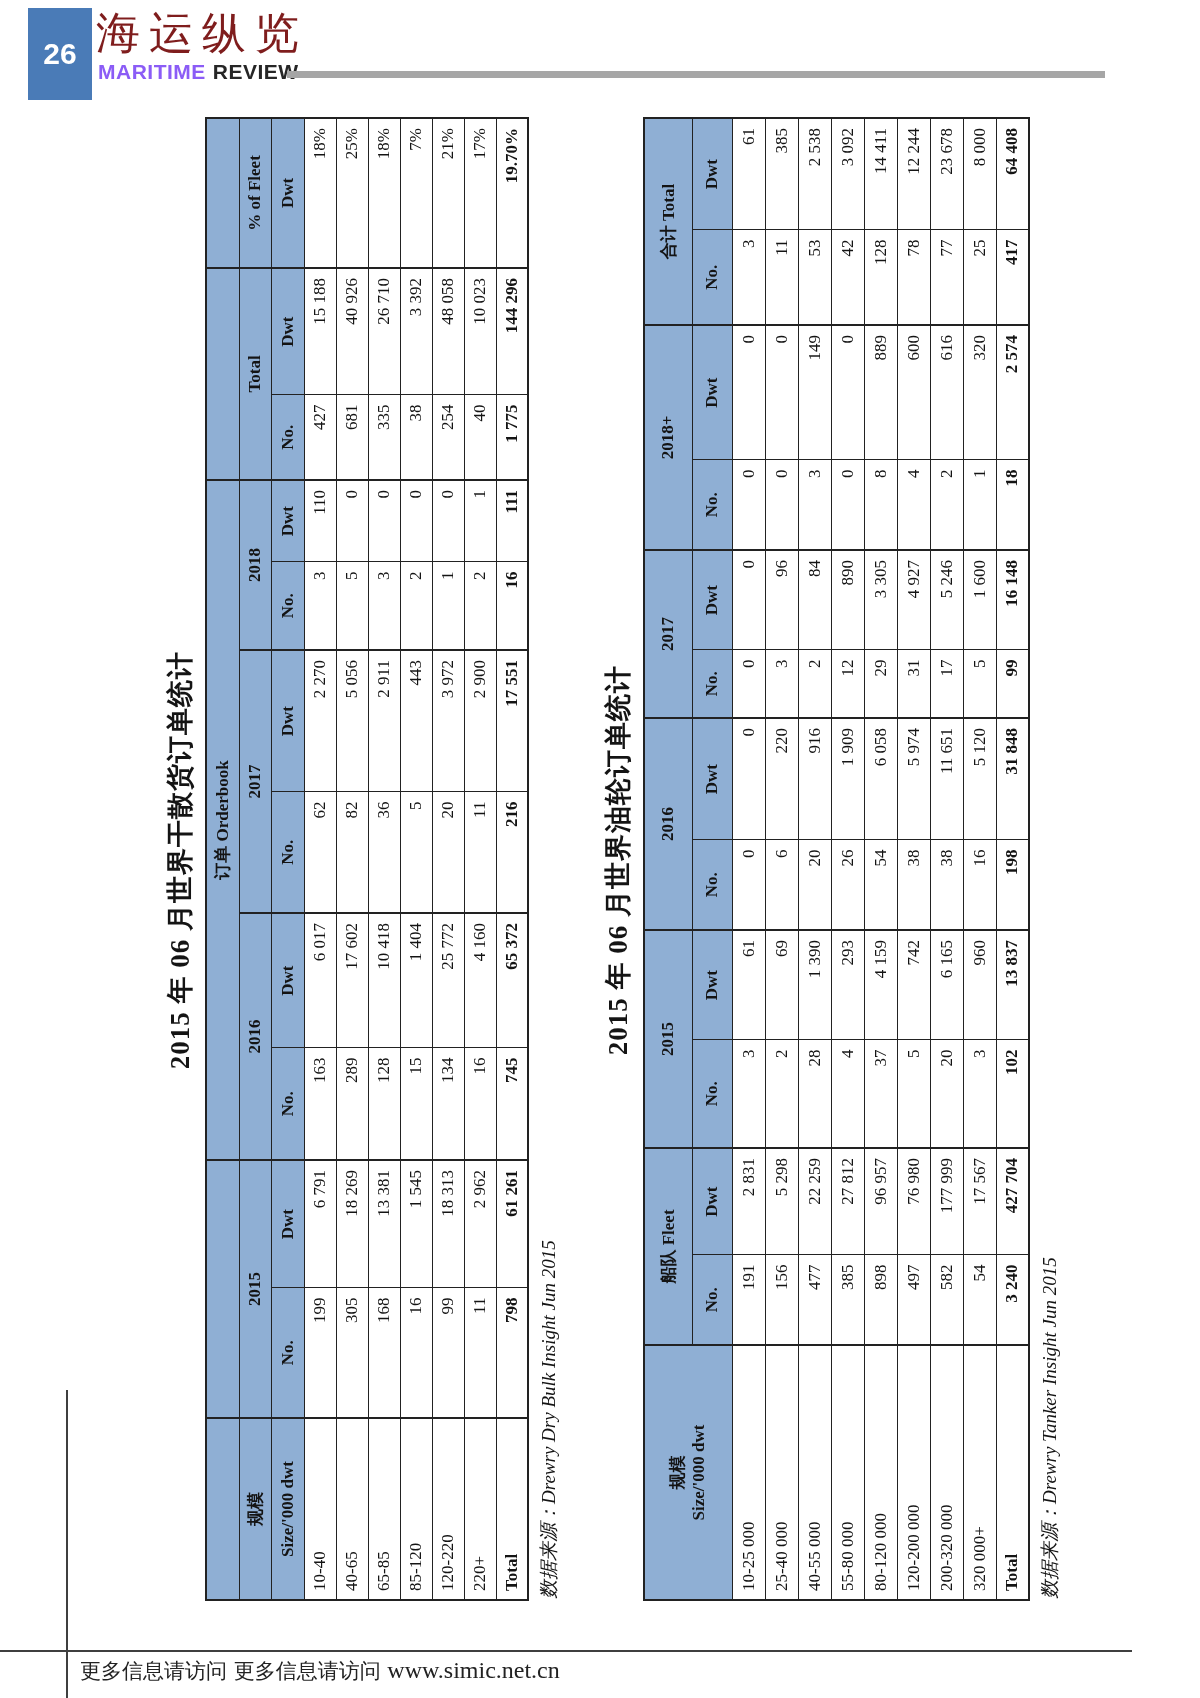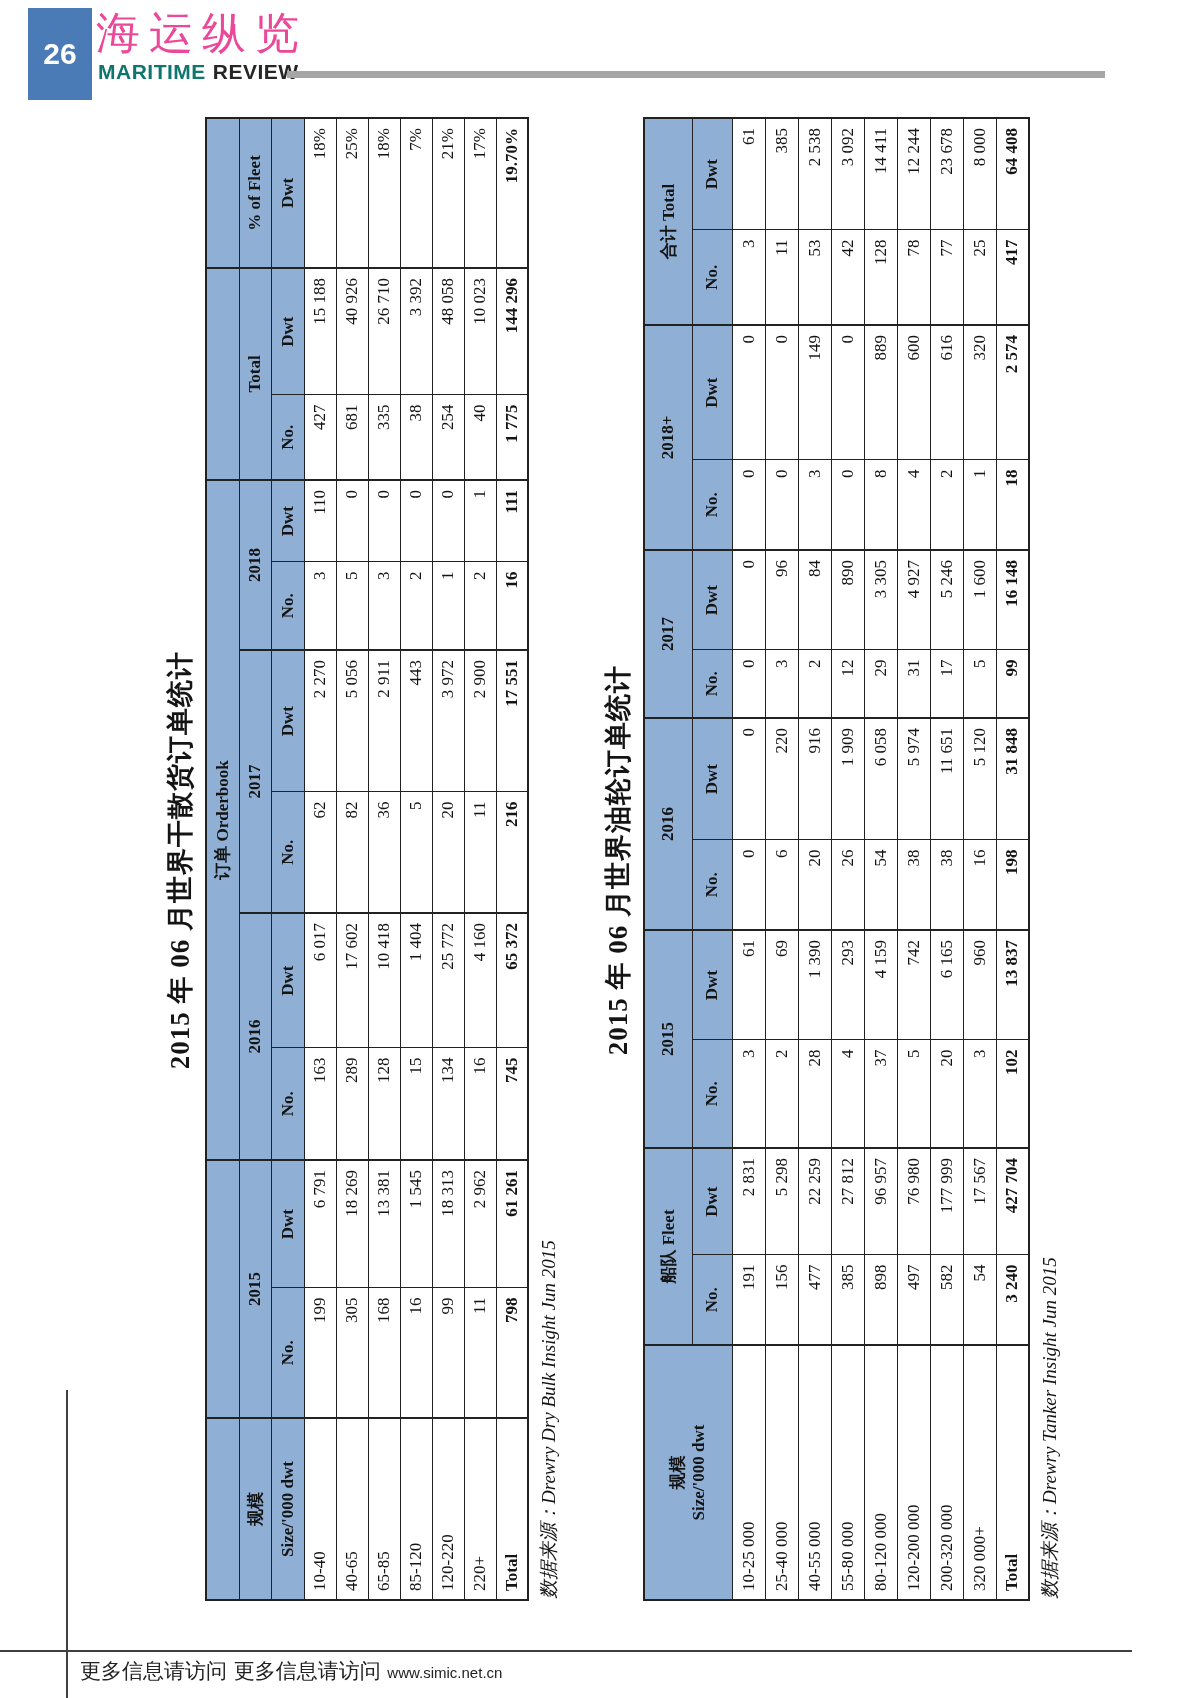--- a/index.html
+++ b/index.html
@@ -11,28 +11,28 @@
 
   
   .pagenum {
     position:absolute; left:28px; top:8px; width:64px; height:92px;
     background:#4A7BB7; color:#fff; text-align:center;
     font:bold 30px/92px "Liberation Sans", sans-serif;
   }
   .mag-cn {
     position:absolute; left:96px; top:4px;
     font-family:"Liberation Serif", serif; font-size:44px; letter-spacing:9px;
-    color:#ec4899; white-space:nowrap;
+    color:#7f1d1d; white-space:nowrap;
   }
   .mag-en {
     position:absolute; left:98px; top:60px;
     font:bold 21px "Liberation Sans", sans-serif; color:#262626; letter-spacing:0.5px;
     white-space:nowrap;
   }
-  .mag-en .accent { color:#0f766e; margin-right:7px; }
+  .mag-en .accent { color:#8b5cf6; margin-right:7px; }
   .hrule { position:absolute; left:287px; top:71px; width:818px; height:7px; background:#A6A6A6; }
 
   
   .rot { position:absolute; transform:rotate(-90deg); transform-origin:0 0; }
   #t1wrap { left:160px; top:1601px; width:1482px; height:410px; }
   #t2wrap { left:598px; top:1601px; width:1482px; height:465px; }
 
   .tbl-title {
     height:40px; line-height:40px; text-align:center;
     font-weight:bold; font-size:27px; letter-spacing:1px; white-space:nowrap;
@@ -53,21 +53,21 @@
     margin-top:7px; padding-left:2px; font-style:italic; font-size:19px; white-space:nowrap;
   }
 
   
   .foot-vline { position:absolute; left:66px; top:1390px; width:2px; height:308px; background:#3f3f3f; }
   .foot-rule  { position:absolute; left:0; top:1650px; width:1132px; height:2px; background:#3f3f3f; }
   .foot-text  {
     position:absolute; left:80px; top:1657px;
     font-family:"DejaVu Sans", sans-serif; font-size:21px; color:#222; white-space:nowrap;
   }
-  .foot-text .url { font-family:Liberation Sans, sans-serif; font-size:15px; }
+  .foot-text .url { font-family:Liberation Serif, serif; font-size:24px; }
 </style>
 </head>
 <body>
 
 <div class="pagenum">26</div>
 <div class="mag-cn">海运纵览</div>
 <div class="mag-en"><span class="accent">MARITIME</span><span>REVIEW</span></div>
 <div class="hrule"></div>
 
 <div id="t1wrap" class="rot">

